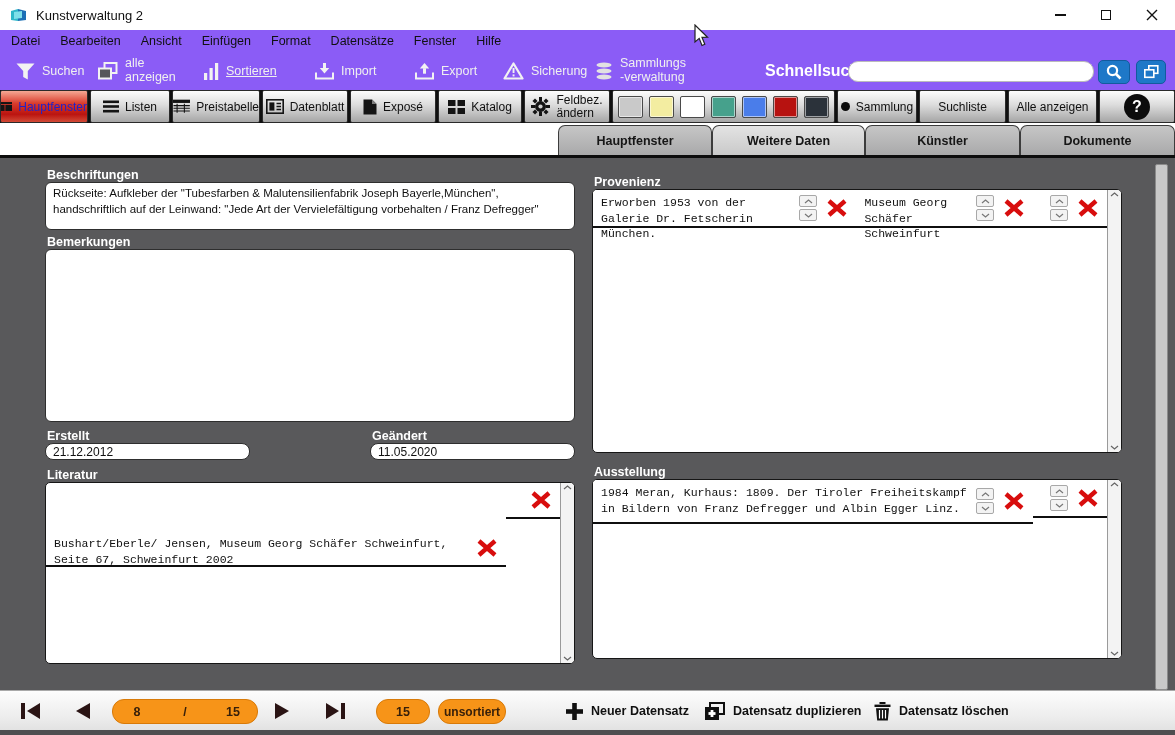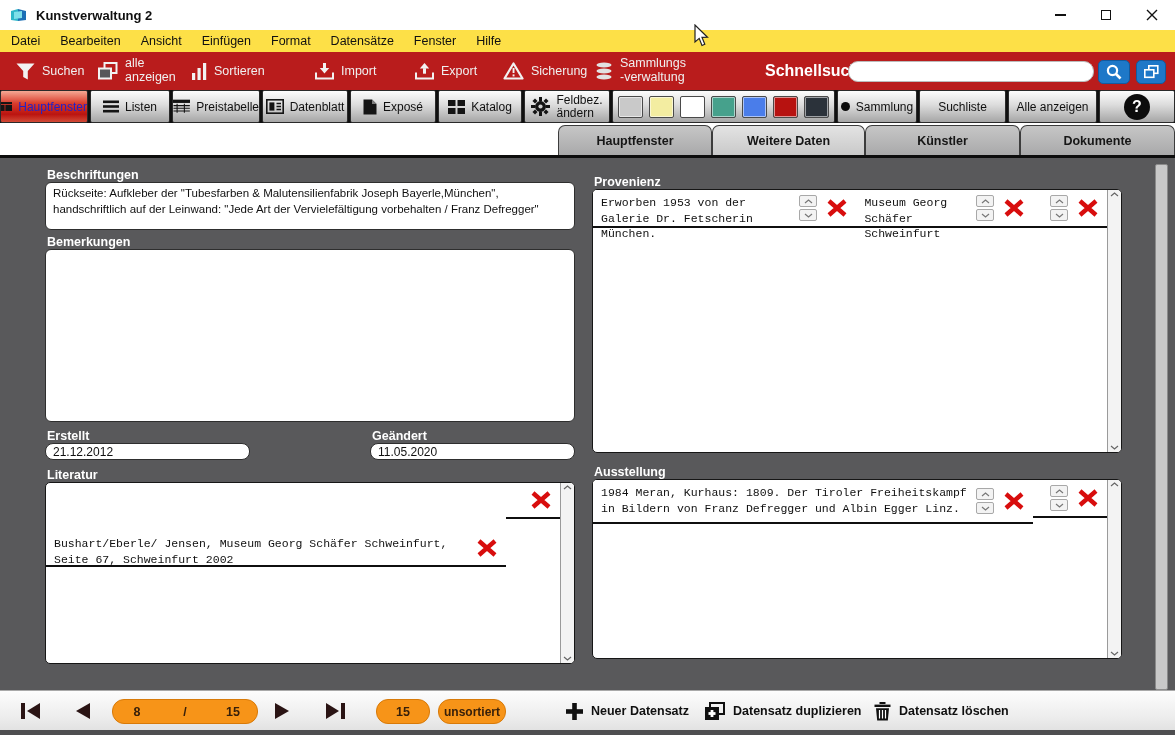--- a/index.html
+++ b/index.html
@@ -6,32 +6,32 @@
   html,body { width:1175px; height:735px; }
   body {
     position:relative; overflow:hidden; background:#ffffff;
     font-family:"Liberation Sans", sans-serif; color:#111;
   }
   .abs { position:absolute; }
 
   
   .titlebar { position:absolute; top:0; left:0; width:1175px; height:30px; background:#fff; display:flex; align-items:center; }
   .app-icon { width:17px; height:15px; margin-left:10px; }
-  .title-text { margin-left:9px; font-size:13px; color:#101010;font-weight:bold; }
+  .title-text { margin-left:9px; font-size:13px; color:#101010; }
   .win-controls { position:absolute; right:0; top:0; height:30px; display:flex; }
   .win-btn { width:46px; height:30px; display:flex; align-items:center; justify-content:center; }
   .glyph-min { width:11px; height:1.5px; background:#111; }
   .glyph-max { width:10px; height:10px; border:1.3px solid #111; }
 
   
-  .menubar { position:absolute; top:30px; left:0; width:1175px; height:22px; background:#fde047; display:flex; align-items:center; padding-left:1px; }
+  .menubar { position:absolute; top:30px; left:0; width:1175px; height:22px; background:#8b5cf6; display:flex; align-items:center; padding-left:1px; }
   .menu-item { padding:0 10px; font-size:12.5px; color:#101010; cursor:default; }
 
   
-  .toolbar { position:absolute; top:52px; left:0; width:1175px; height:38px; background:#b91c1c; }
+  .toolbar { position:absolute; top:52px; left:0; width:1175px; height:38px; background:#8b5cf6; }
   .tb-item { position:absolute; top:0; height:38px; display:flex; align-items:center; gap:7px; color:#f0f0f0; font-size:12.5px; white-space:nowrap; }
   .tb-two { line-height:1.1; font-size:12.5px; }
   .qs-label { position:absolute; left:765px; top:0; height:38px; display:flex; align-items:center; color:#fff; font-weight:700; font-size:16px; }
   .qs-input { position:absolute; left:848px; top:9px; width:246px; height:21px; border:1px solid #bbb; border-radius:10px; padding:0 8px; font-size:12px; font-family:"Liberation Sans", sans-serif; background:#fff; }
   .qs-btn { position:absolute; top:8px; height:24px; border-radius:5px; background:#1e78c8; border:1px solid #135a9e; display:flex; align-items:center; justify-content:center; }
 
   
   .viewbar { position:absolute; top:90px; left:0; width:1175px; height:33px; background:#101010; }
   .vbtn { position:absolute; top:0; height:33px; border:1px solid #2a2a2a; border-radius:2px;
           background:linear-gradient(180deg,#fdfdfd 0%,#dcdcdc 45%,#a6a6a6 100%);
@@ -117,21 +117,21 @@
       </svg>
     <span>Suchen</span>
   </div>
   <div class="tb-item" style="left:98px;">
     <svg width="20" height="18" viewBox="0 0 20 18">
       <rect x="6.5" y="1" width="12" height="10" fill="none" stroke="#f2f2f2" stroke-width="2"></rect>
       <rect x="1" y="6.5" width="12" height="10" fill="#57575a" stroke="#f2f2f2" stroke-width="2"></rect>
     </svg>
     <span class="tb-two"><span>alle</span><br><span>anzeigen</span></span>
   </div>
-  <div class="tb-item" style="left:192px;">
+  <div class="tb-item" style="left:204px;text-decoration:underline;">
     <svg width="15" height="17" viewBox="0 0 15 17">
       <rect x="0" y="10" width="3.2" height="7" fill="#f2f2f2"></rect>
         <rect x="5.5" y="5" width="3.2" height="12" fill="#f2f2f2"></rect>
         <rect x="11" y="0" width="3.2" height="17" fill="#f2f2f2"></rect>
     </svg>
     <span>Sortieren</span>
   </div>
   <div class="tb-item" style="left:315px;">
     <svg width="19" height="17" viewBox="0 0 19 17">
       <rect x="8" y="0" width="3" height="5.5" fill="#f2f2f2"></rect>

